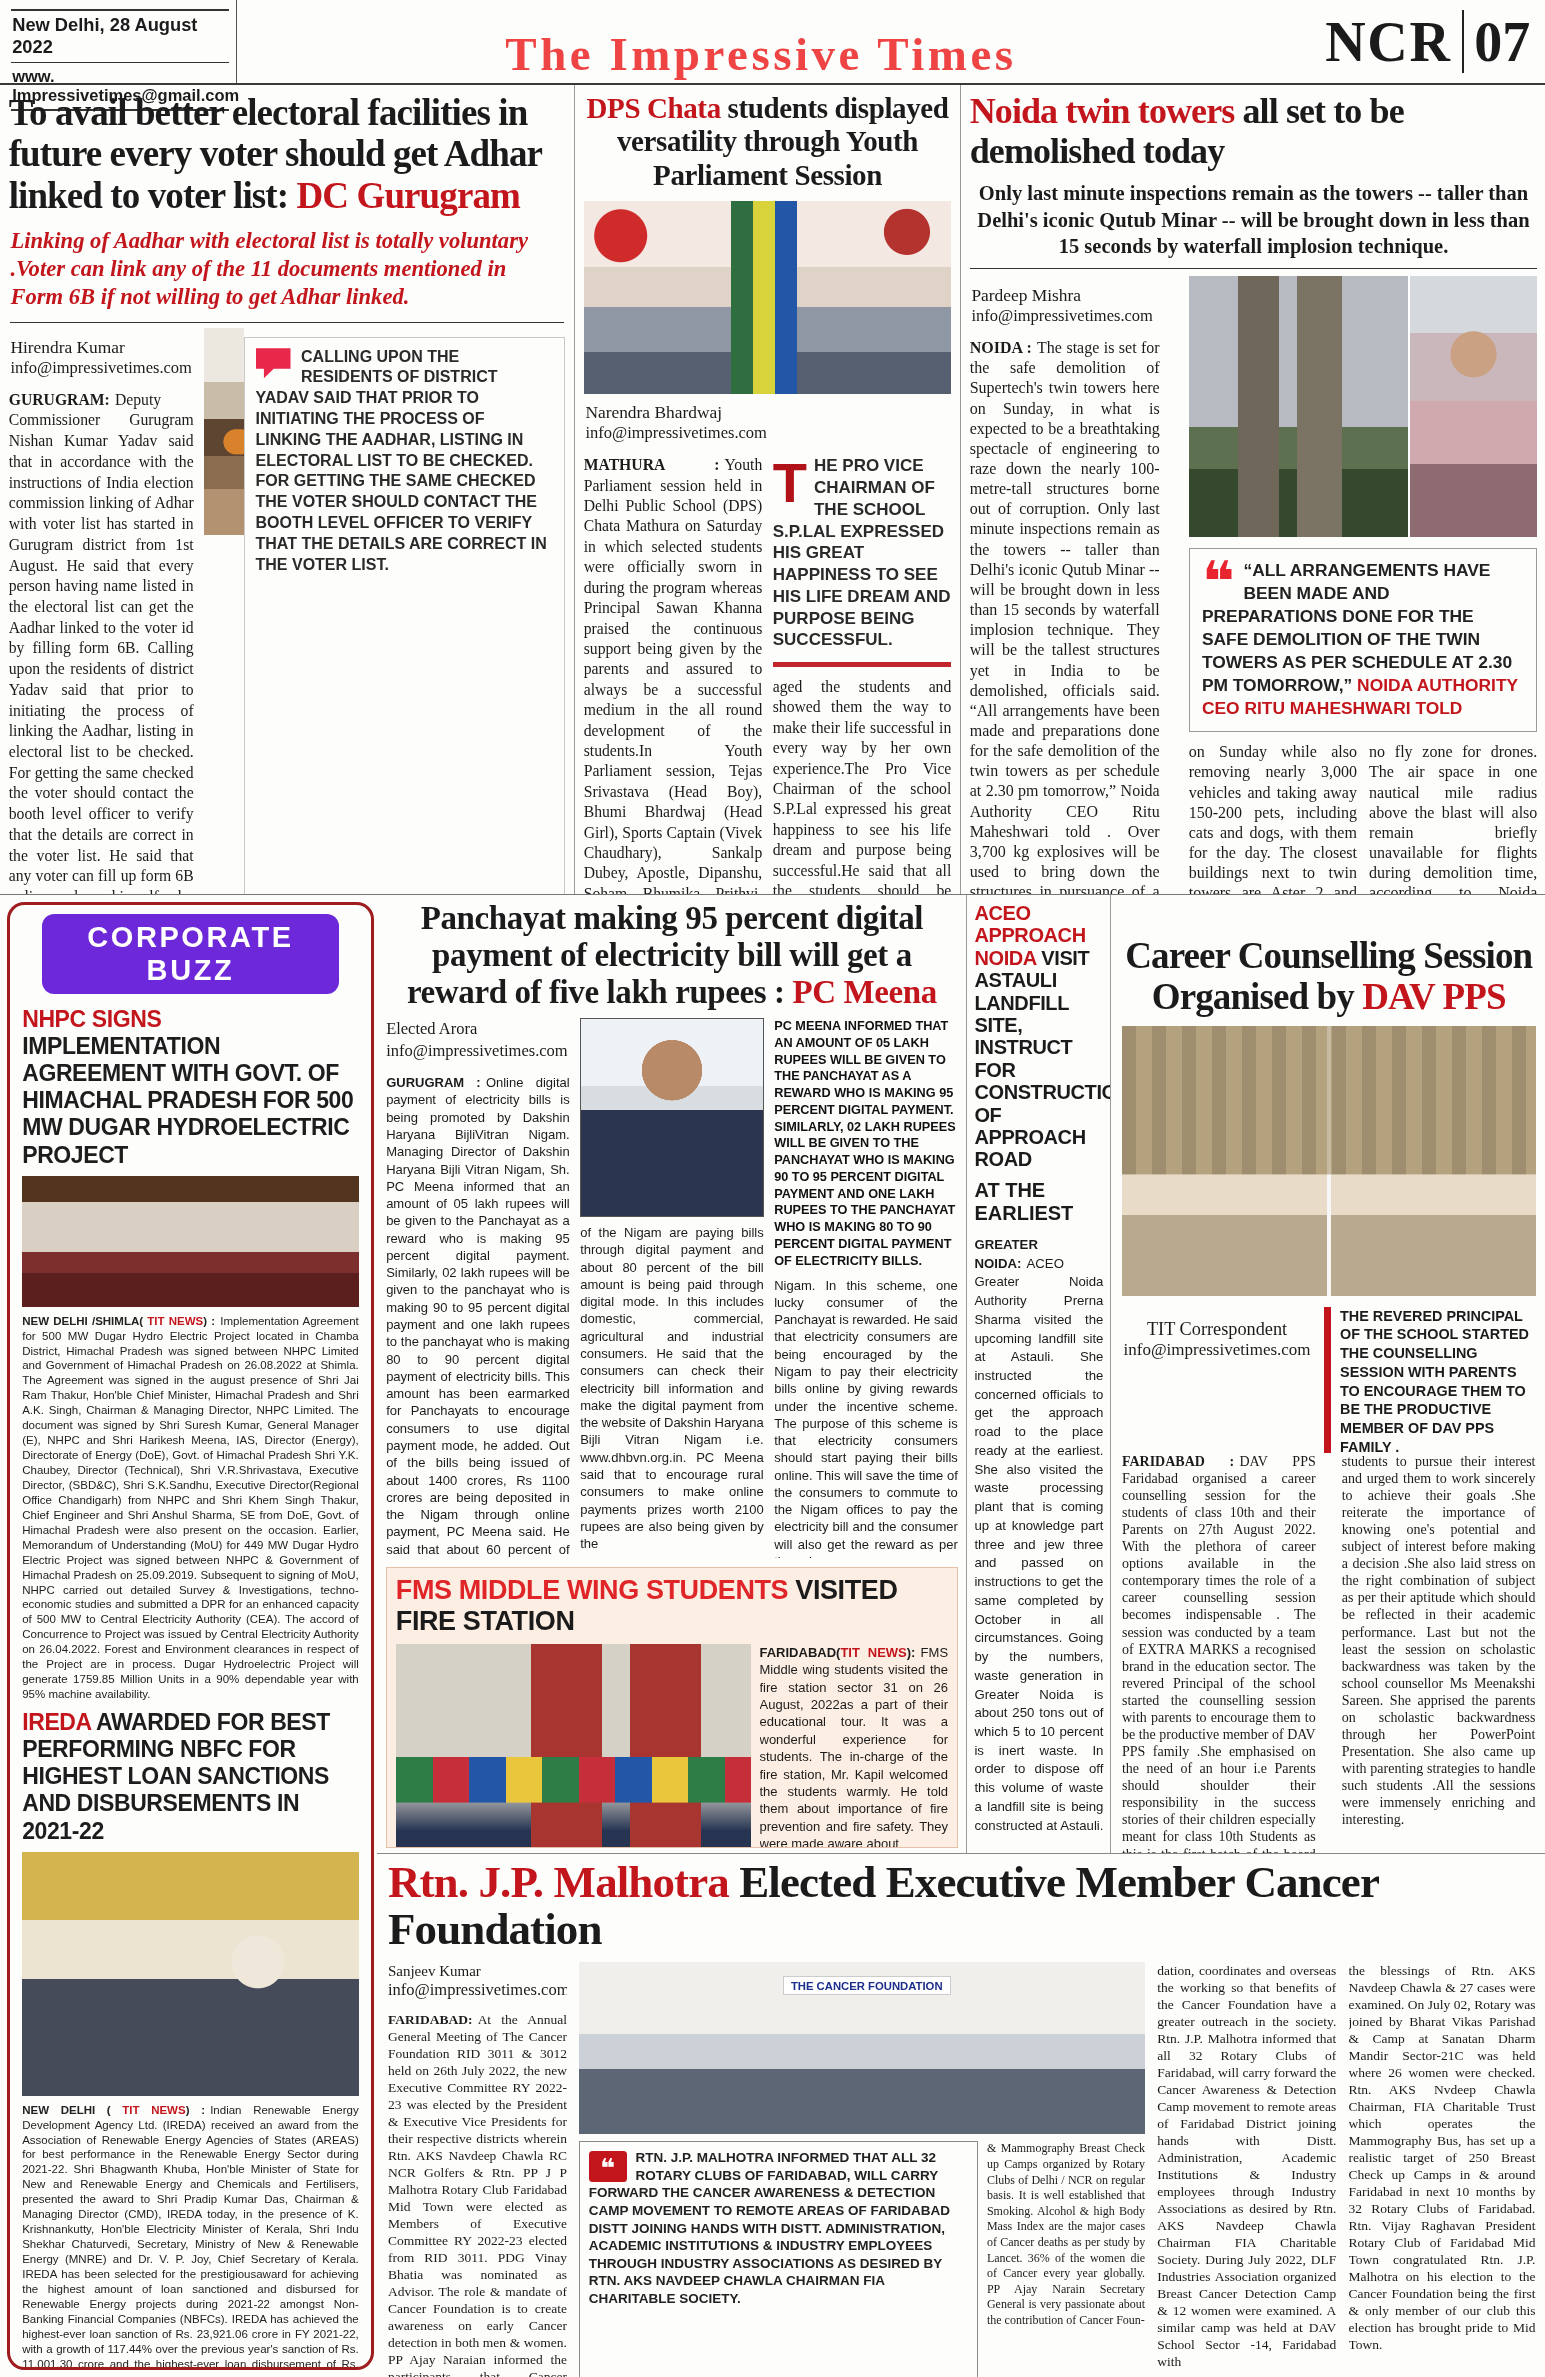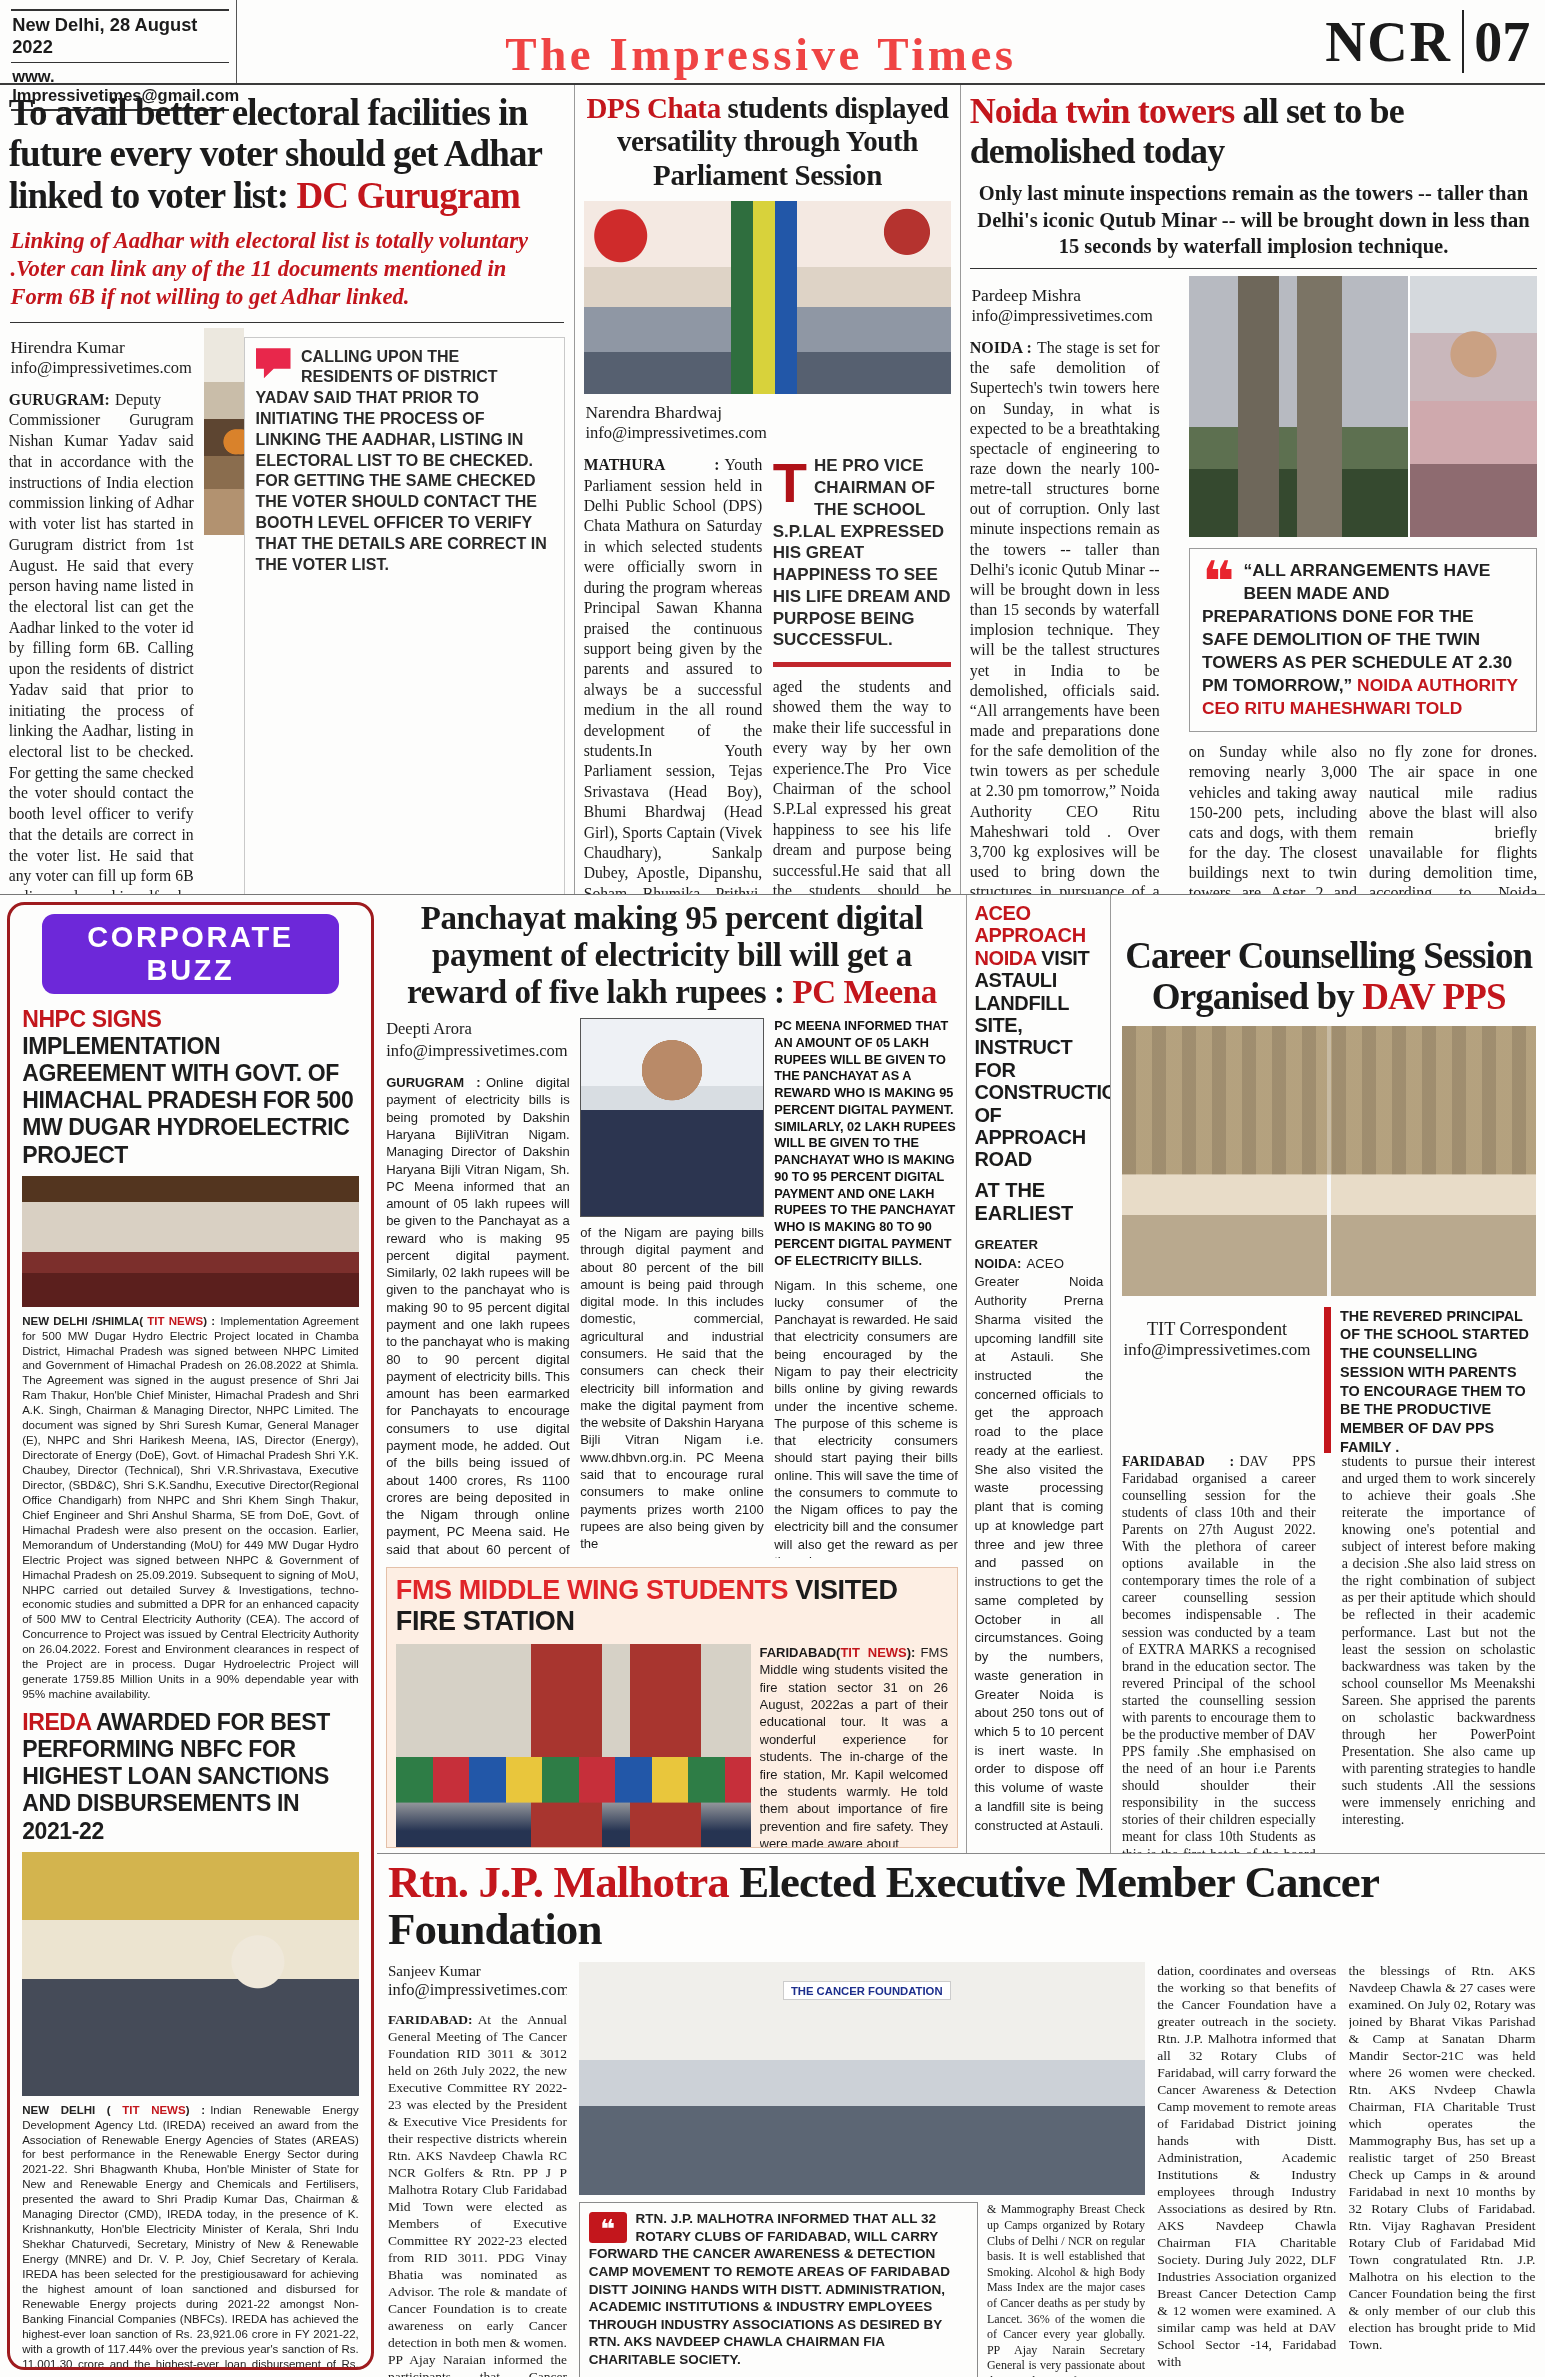--- a/index.html
+++ b/index.html
@@ -140,21 +140,21 @@
                   font-family:"Liberation Sans", sans-serif; font-weight:bold; font-size:14.4px; line-height:1.3; }
   .career-cols { display:flex; gap:26px; height:435px; }
   .career-cols > div { flex:1; font-size:14px; line-height:1.22; overflow:hidden; }
   
   .cancer { flex:1; border-top:0.9px solid #888; padding:5.2px 10.5px 0 10.5px; overflow:hidden; }
   .cancer-head { font-size:45px; font-weight:bold; line-height:1.05; letter-spacing:-0.9px; }
   .cancer-row { display:flex; gap:12.2px; margin-top:8.7px; height:453px; }
   .ccol1 { width:179px; font-size:13.5px; line-height:1.26; overflow:hidden; }
   .ccol1 .byline { font-size:15px; margin:0 0 10.5px 0; }
   .cancer-center { width:566px; display:flex; flex-direction:column; }
-  .ph-cancer { height:233px; width:100%;
+  .ph-cancer { height:172px; width:100%;
     background: linear-gradient(180deg,#f0efeb 0 42%, #ccd1d7 42% 62%, #5c6674 62% 100%); }
   .cancer-banner { position:absolute; left:36%; top:8%; background:#fff; border:0.9px solid #ccc; color:#1c2e8c;
                    font-family:"Liberation Sans", sans-serif; font-weight:bold; font-size:11.3px; padding:2.6px 7px; }
   .cancer-under { display:flex; gap:8.7px; margin-top:7px; flex:1; overflow:hidden; }
   .cancer-pull { flex:2.4; border:1.7px solid #8a8a8a; padding:7px 8.7px; font-family:"Liberation Sans", sans-serif;
                  font-weight:bold; font-size:13.5px; line-height:1.3; color:#222; }
   .cq-icon { float:left; width:38px; height:31px; background:#c3161c; color:#fff; font-family:"DejaVu Sans", sans-serif;
              font-size:26px; text-align:center; line-height:35px; border-radius:3.5px; margin:1.7px 8.7px 1.7px 0; }
   .cancer-colm { flex:1; font-size:12px; line-height:1.3; overflow:hidden; }
   .ccol3, .ccol4 { width:179px; font-size:13.5px; line-height:1.26; overflow:hidden; }
@@ -266,21 +266,21 @@
     </aside>
 
     <div class="rightreg">
       <div class="midrow">
 
         <div class="pan-col">
           <article>
             <h1 class="pan-head"><span>Panchayat making 95 percent digital payment of electricity bill will get a reward of five lakh rupees : </span><span class="red">PC Meena</span></h1>
             <div class="pan-body">
               <div class="pcol">
-                <p class="pan-byline"><span>Deepti Arora</span><span class="mailline">info@impressivetimes.com</span></p>
+                <p class="pan-byline"><span>Elected Arora</span><span class="mailline">info@impressivetimes.com</span></p>
                 <p class="bodytxt"><b class="lead">GURUGRAM :</b><span>Online digital payment of electricity bills is being promoted by Dakshin Haryana BijliVitran Nigam. Managing Director of Dakshin Haryana Bijli Vitran Nigam, Sh. PC Meena informed that an amount of 05 lakh rupees will be given to the Panchayat as a reward who is making 95 percent digital payment. Similarly, 02 lakh rupees will be given to the panchayat who is making 90 to 95 percent digital payment and one lakh rupees to the panchayat who is making 80 to 90 percent digital payment of electricity bills. This amount has been earmarked for Panchayats to encourage consumers to use digital payment mode, he added. Out of the bills being issued of about 1400 crores, Rs 1100 crores are being deposited in the Nigam through online payment, PC Meena said. He said that about 60 percent of the total consumers</span></p>
               </div>
               <div class="pcol">
                 <div class="ph ph-meena"></div>
                 <p class="bodytxt">of the Nigam are paying bills through digital payment and about 80 percent of the bill amount is being paid through digital mode. In this includes domestic, commercial, agricultural and industrial consumers. He said that the consumers can check their electricity bill information and make the digital payment from the website of Dakshin Haryana Bijli Vitran Nigam i.e. www.dhbvn.org.in. PC Meena said that to encourage rural consumers to make online payments prizes worth 2100 rupees are also being given by the</p>
               </div>
               <div class="pcol">
                 <p class="pan-side">PC MEENA INFORMED THAT AN AMOUNT OF 05 LAKH RUPEES WILL BE GIVEN TO THE PANCHAYAT AS A REWARD WHO IS MAKING 95 PERCENT DIGITAL PAYMENT. SIMILARLY, 02 LAKH RUPEES WILL BE GIVEN TO THE PANCHAYAT WHO IS MAKING 90 TO 95 PERCENT DIGITAL PAYMENT AND ONE LAKH RUPEES TO THE PANCHAYAT WHO IS MAKING 80 TO 90 PERCENT DIGITAL PAYMENT OF ELECTRICITY BILLS.</p>
                 <p class="bodytxt">Nigam. In this scheme, one lucky consumer of the Panchayat is rewarded. He said that electricity consumers are being encouraged by the Nigam to pay their electricity bills online by giving rewards under the incentive scheme. The purpose of this scheme is that electricity consumers should start paying their bills online. This will save the time of the consumers to commute to the Nigam offices to pay the electricity bill and the consumer will also get the reward as per the scheme.</p>
               </div>

